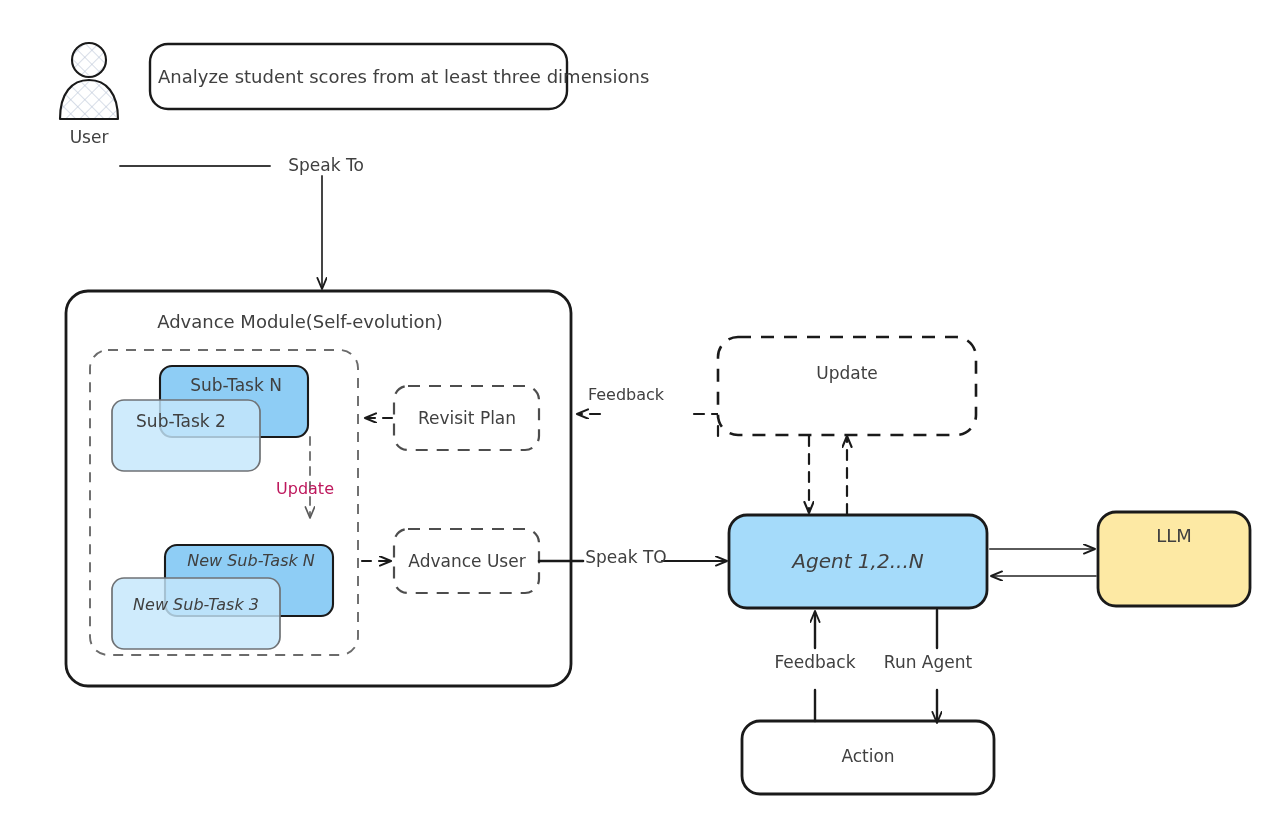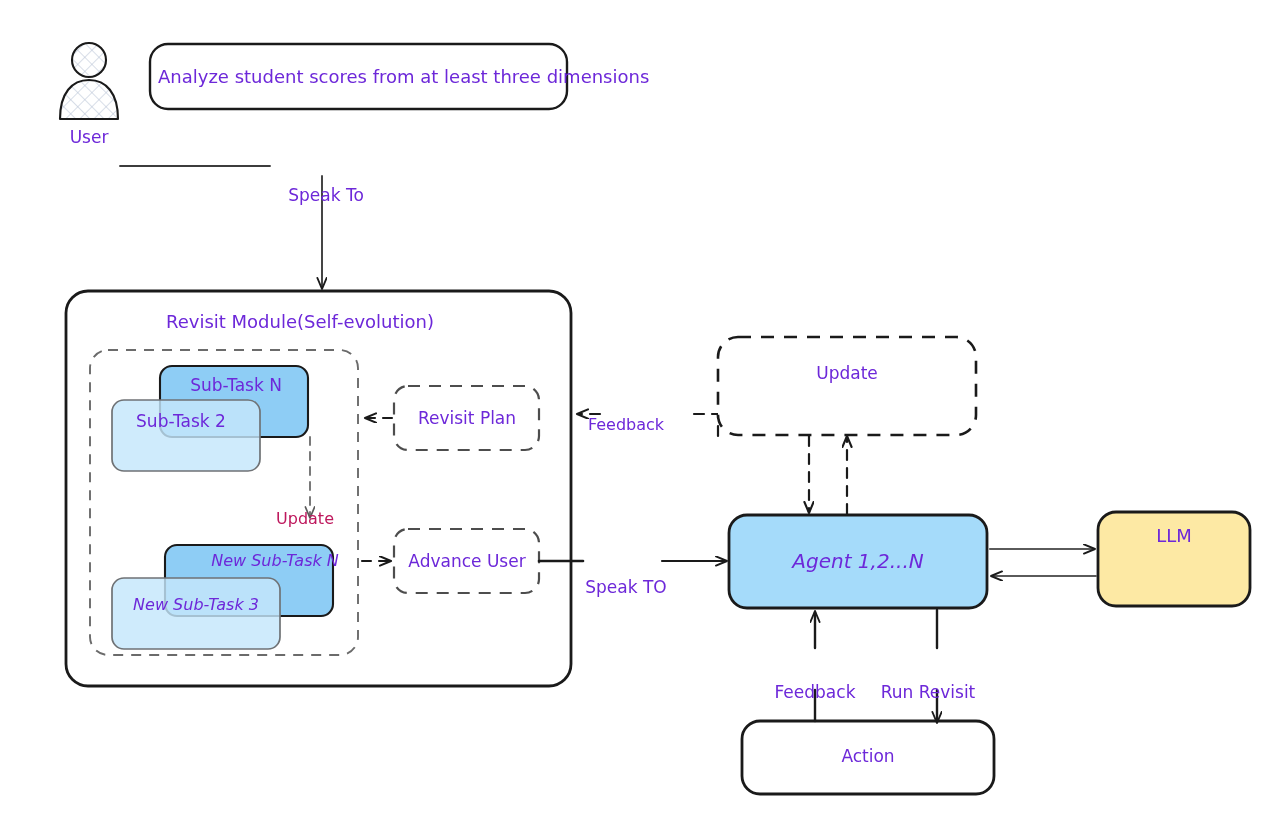--- a/index.html
+++ b/index.html
@@ -16,35 +16,34 @@
   }
   #canvas {
     position: absolute;
     left: 0; top: 0;
     width: 1281px;
     height: 815px;
   }
   .lbl {
     position: absolute;
     font-family: "DejaVu Sans", sans-serif;
-    color: #6d28d9;
+    color: #404040;
     white-space: pre;
     line-height: 1.25;
     pointer-events: none;
   }
   .center {
     text-align: center;
     transform: translate(-50%, -50%);
   }
   .node-text {
     font-size: 17px;
   }
   .edge-text {
     font-size: 16px;
-    margin-top: 30px;
   }
   .italic { font-style: italic; }
   .gray { color: #be185d; }
 </style>
 </head>
 <body>
 
 <svg id="canvas" viewBox="0 0 1281 815" xmlns="http://www.w3.org/2000/svg">
   <defs>
     <pattern id="hatch" width="10" height="10" patternUnits="userSpaceOnUse" patternTransform="rotate(45)">
@@ -170,43 +169,43 @@
     <path d="M937,690 L937,722" fill="none" stroke="#1a1a1a" stroke-width="2.4" stroke-linecap="round" marker-end="url(#arrowBlack)"></path>
   </g>
 </svg>
 
 <div class="lbl center node-text" style="left:89px; top:138px; font-size:17px;text-align:right;">User</div>
 
 <div class="lbl center node-text" style="left:358px; top:77px; width:400px; font-size:18px;">Analyze student scores from at least three dimensions</div>
 
 <div class="lbl center edge-text" style="left:326px; top:166px; font-size:17px;">Speak To</div>
 
-<div class="lbl center node-text" style="left:300px; top:322px; font-size:18px;">Revisit Module(Self-evolution)</div>
+<div class="lbl center node-text" style="left:300px; top:322px; font-size:18px;">Advance Module(Self-evolution)</div>
 
 <div class="lbl center node-text" style="left:236px; top:386px; font-size:17px;">Sub-Task N</div>
 
 <div class="lbl center node-text" style="left:181px; top:422px; font-size:17px;">Sub-Task 2</div>
 
 <div class="lbl center edge-text gray" style="left:305px; top:489px; font-size:16px;">Update</div>
 
-<div class="lbl center node-text italic" style="left:251px; top:561px; font-size:16px;margin-left:24px;">New Sub-Task N</div>
+<div class="lbl center node-text italic" style="left:251px; top:561px; font-size:16px;">New Sub-Task N</div>
 
 <div class="lbl center node-text italic" style="left:196px; top:605px; font-size:16px;">New Sub-Task 3</div>
 
 <div class="lbl center node-text" style="left:467px; top:419px; font-size:17px;">Revisit Plan</div>
 
 <div class="lbl center node-text" style="left:467px; top:562px; font-size:17px;">Advance User</div>
 
 <div class="lbl center edge-text" style="left:626px; top:395px; font-size:16px;">Feedback</div>
 
 <div class="lbl center edge-text" style="left:626px; top:558px; font-size:17px;">Speak TO</div>
 
 <div class="lbl center node-text" style="left:847px; top:374px; font-size:17px;">Update</div>
 
 <div class="lbl center node-text italic" style="left:858px; top:561px; font-size:20px;">Agent 1,2...N</div>
 
 <div class="lbl center node-text" style="left:1174px; top:536px; font-size:18px;">LLM</div>
 
 <div class="lbl center edge-text" style="left:815px; top:663px; font-size:17px;">Feedback</div>
 
-<div class="lbl center edge-text" style="left:928px; top:663px; font-size:17px;">Run Revisit</div>
+<div class="lbl center edge-text" style="left:928px; top:663px; font-size:17px;">Run Agent</div>
 
 <div class="lbl center node-text" style="left:868px; top:757px; font-size:17px;">Action</div>
 
 </body></html>

